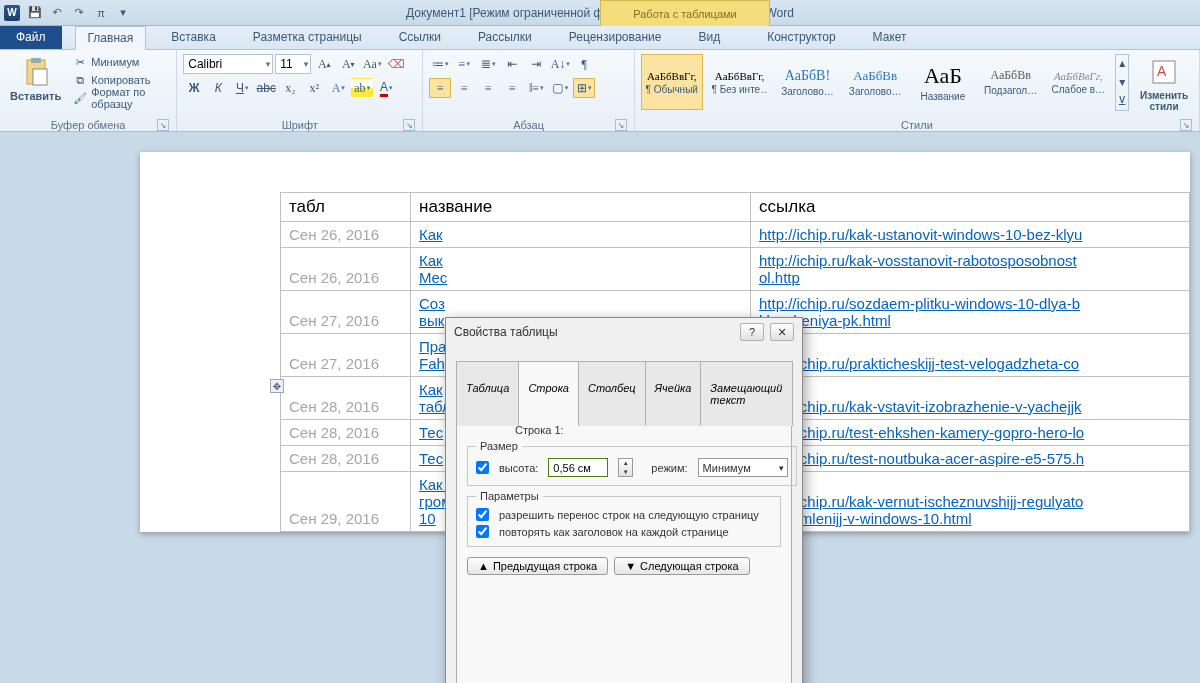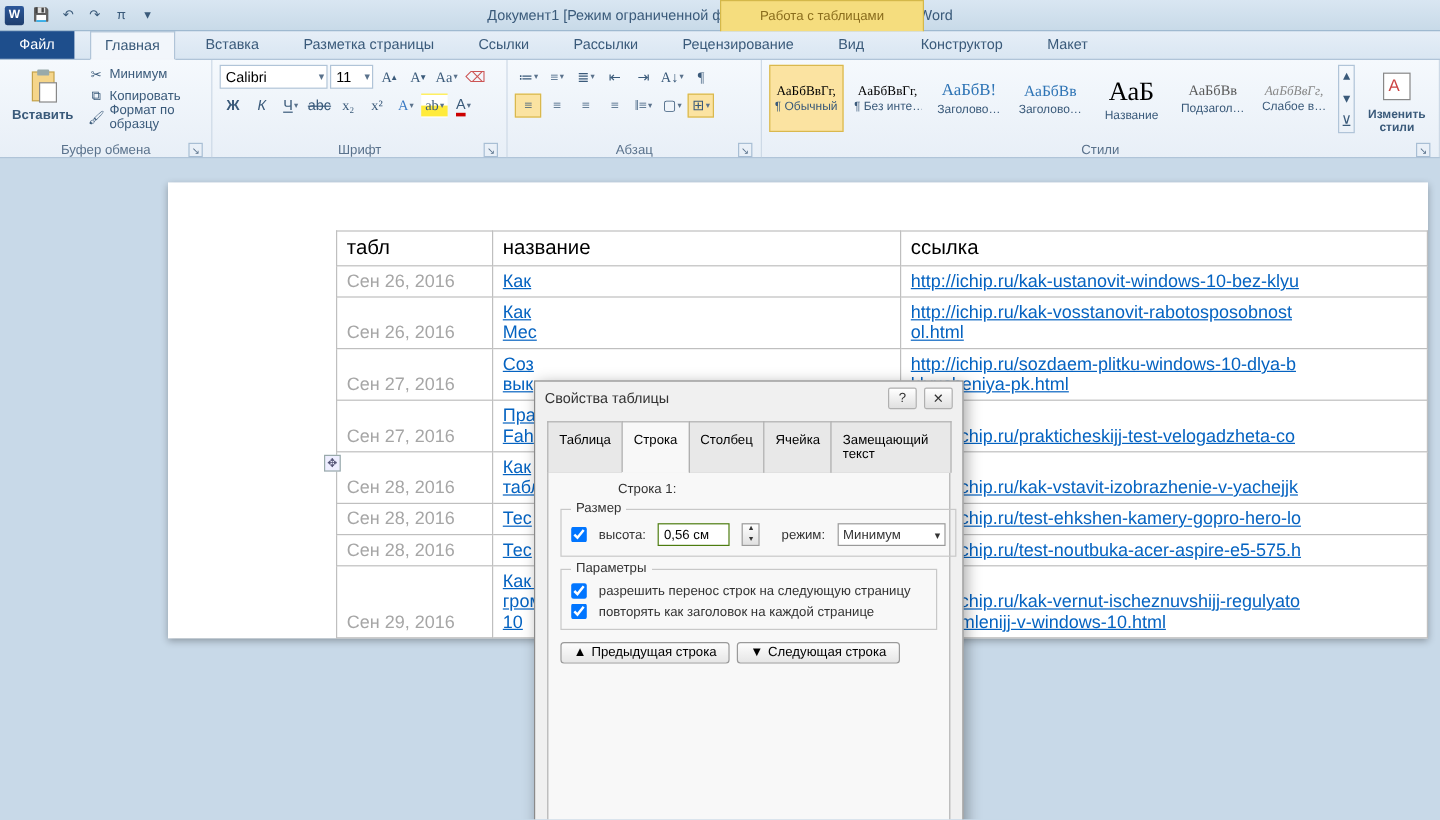--- a/index.html
+++ b/index.html
@@ -53,21 +53,21 @@
   td.date { color:#a6a6a6; font-size:14px; }
   td.link a, td.name a { color:#0563c1; text-decoration:underline; }
 
   
   .dialog { position:absolute; left:445px; top:185px; width:358px; background:#f0f0f0; border:1px solid #8a8a8a; box-shadow:3px 3px 12px rgba(0,0,0,.35); }
   .dlg-title { height:28px; display:flex; align-items:center; justify-content:space-between; padding:0 8px; font-size:12px; color:#333; }
   .dlg-title .right { display:flex; gap:6px; }
   .dlg-title .winbtn { width:24px; height:18px; border:1px solid #b0b0b0; background:linear-gradient(#fff,#e0e0e0); display:flex; align-items:center; justify-content:center; font-size:11px; cursor:pointer; border-radius:2px; }
   .dlg-body { padding:4px 10px 10px 10px; }
   .dtabs { display:flex; border-bottom:1px solid #b0b0b0; }
-  .dtab { padding:9px 9px; font-size:11px; border:1px solid #b0b0b0; border-bottom:none; background:#e8e8e8; margin-right:-1px; cursor:pointer; position:relative; top:1px; }
+  .dtab { padding:20px 9px; font-size:11px; border:1px solid #b0b0b0; border-bottom:none; background:#e8e8e8; margin-right:-1px; cursor:pointer; position:relative; top:11px;font-style:italic; }
   .dtab.active { background:#f8f8f8; border-bottom:1px solid #f8f8f8; }
   .dpanel { border:1px solid #b0b0b0; border-top:none; background:#f8f8f8; padding:8px 10px 14px 10px; min-height:300px; }
   .rowlbl { font-size:11px; color:#333; margin-bottom:4px;margin-left:48px; }
   fieldset { border:1px solid #c8c8c8; padding:6px 8px 8px 8px; margin-top:4px; }
   legend { font-size:11px; color:#333; padding:0 4px; }
   .frow { display:flex; align-items:center; gap:10px; font-size:11px; color:#333; }
   input[type=checkbox] { width:13px; height:13px; }
   .txt { border:1px solid #4d7c0f; background:#fff; height:19px; width:60px; padding:0 4px; font-size:11px; }
   .sel { border:1px solid #9a9a9a; background:#fff; height:19px; width:90px; padding:0 16px 0 4px; font-size:11px; position:relative; display:inline-flex; align-items:center; }
   .sel::after { content:"▾"; position:absolute; right:3px; font-size:9px; }
@@ -260,21 +260,21 @@
         <th>ссылка</th>
       </tr>
       <tr>
             <td class="date">Сен 26, 2016</td>
             <td class="name"><a>Как</a></td>
             <td class="link"><a>http://ichip.ru/kak-ustanovit-windows-10-bez-klyu</a></td>
           </tr>
       <tr>
             <td class="date">Сен 26, 2016</td>
             <td class="name"><a><span>Как</span><br><span>Mec</span></a></td>
-            <td class="link"><a><span>http://ichip.ru/kak-vosstanovit-rabotosposobnost</span><br><span>ol.html</span></a></td>
+            <td class="link"><a><span>http://ichip.ru/kak-vosstanovit-rabotosposobnost</span><br><span>ol.http</span></a></td>
           </tr>
       <tr>
             <td class="date">Сен 27, 2016</td>
             <td class="name"><a><span>Соз</span><br><span>вык</span></a></td>
             <td class="link"><a><span>http://ichip.ru/sozdaem-plitku-windows-10-dlya-b</span><br><span>klyucheniya-pk.html</span></a></td>
           </tr>
       <tr>
             <td class="date">Сен 27, 2016</td>
             <td class="name"><a><span>Пра</span><br><span>Fah</span></a></td>
             <td class="link"><a>http://ichip.ru/prakticheskijj-test-velogadzheta-co</a></td>

